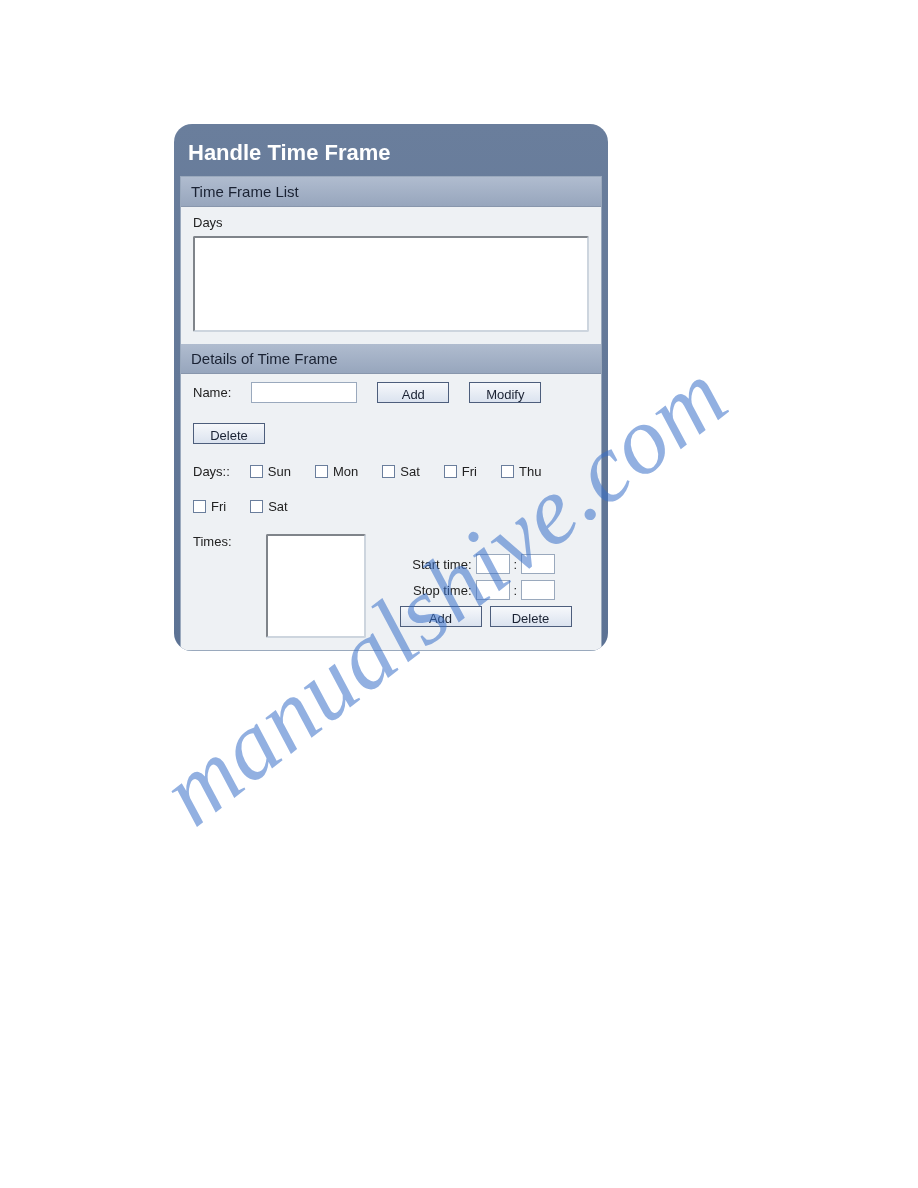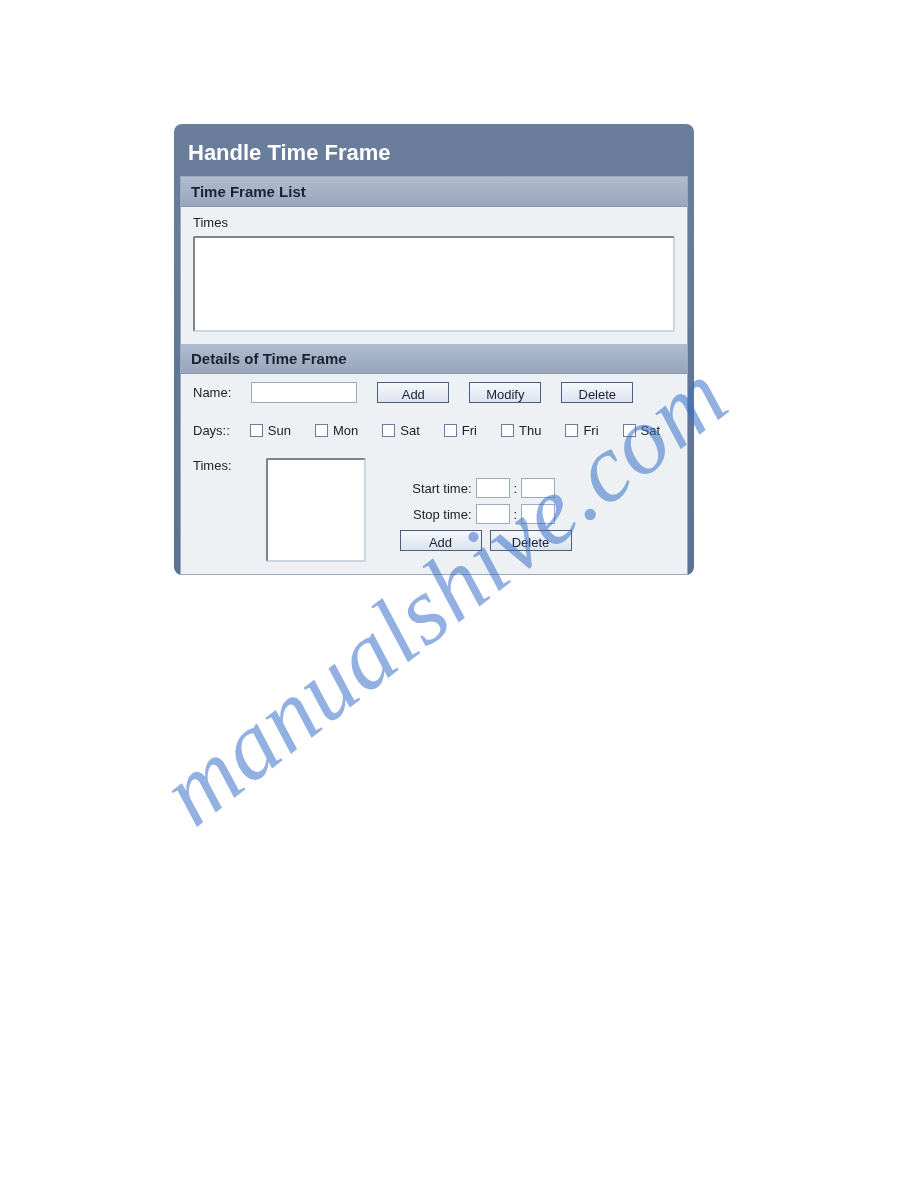--- a/index.html
+++ b/index.html
@@ -7,41 +7,41 @@
       font-family: Arial, Helvetica, sans-serif;
       background: #ffffff;
       width: 918px;
       height: 1188px;
       position: relative;
     }
     .panel {
       position: absolute;
       left: 174px;
       top: 124px;
-      width: 520px;
-      border-radius: 8px;
+      width: 434px;
+      border-radius: 18px;
       overflow: hidden;
       background: linear-gradient(to bottom, #6a7e9c 0%, #5c7294 100%);
       padding: 6px 6px 0 6px;
     }
     .panel-title {
       color: #ffffff;
       font-size: 22px;
       font-weight: bold;
       padding: 10px 8px 10px 8px;
     }
     .content {
       background: #eef1f4;
       border: 1px solid #9aa9bd;
     }
     .section-header {
       background: linear-gradient(to bottom, #b0bccf 0%, #97a6bd 100%);
       border-bottom: 1px solid #8896ac;
       color: #1a2233;
-      font-weight: bold;
+      font-weight: normal;
       font-size: 15px;
       padding: 6px 10px;
     }
     .section-body {
       padding: 8px 12px 12px 12px;
       font-size: 13px;
       color: #222;
     }
     .label {
       display: inline-block;
@@ -143,21 +143,21 @@
 </head>
 <body>
 
 <div class="panel">
   <div class="panel-title">Handle Time Frame</div>
 
   <div class="content">
 
     <div class="section-header">Time Frame List</div>
     <div class="section-body">
-      <span class="label">Times</span>
+      <span class="label">Days</span>
       <select size="5" class="list-box"></select>
     </div>
 
     <div class="section-header">Details of Time Frame</div>
     <div class="section-body">
 
       <div class="row">
         <span class="label">Name:</span>
         <input type="text" class="text-input name-input" value="" style="">
         <button class="btn">Add</button>

